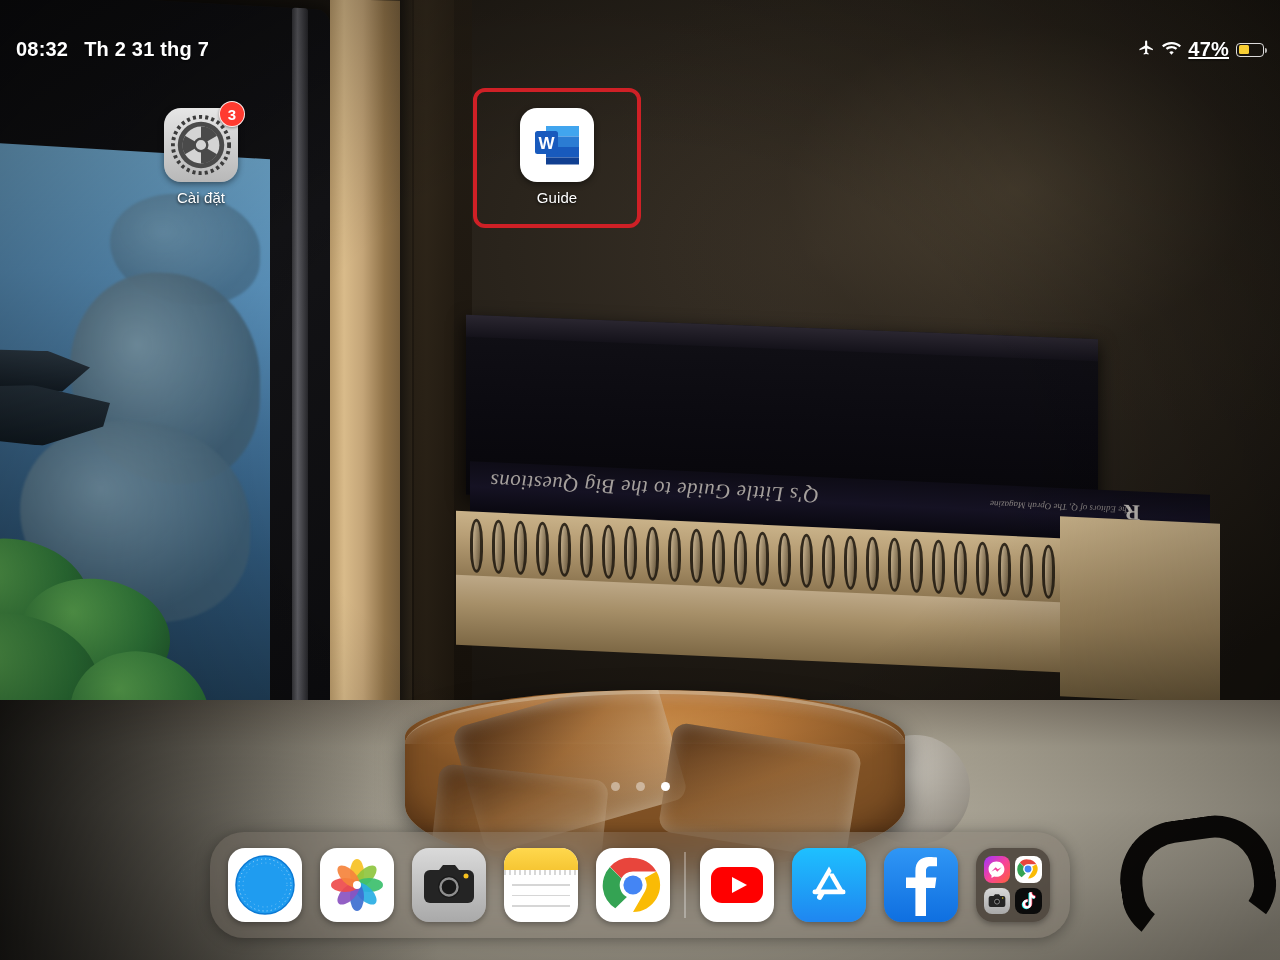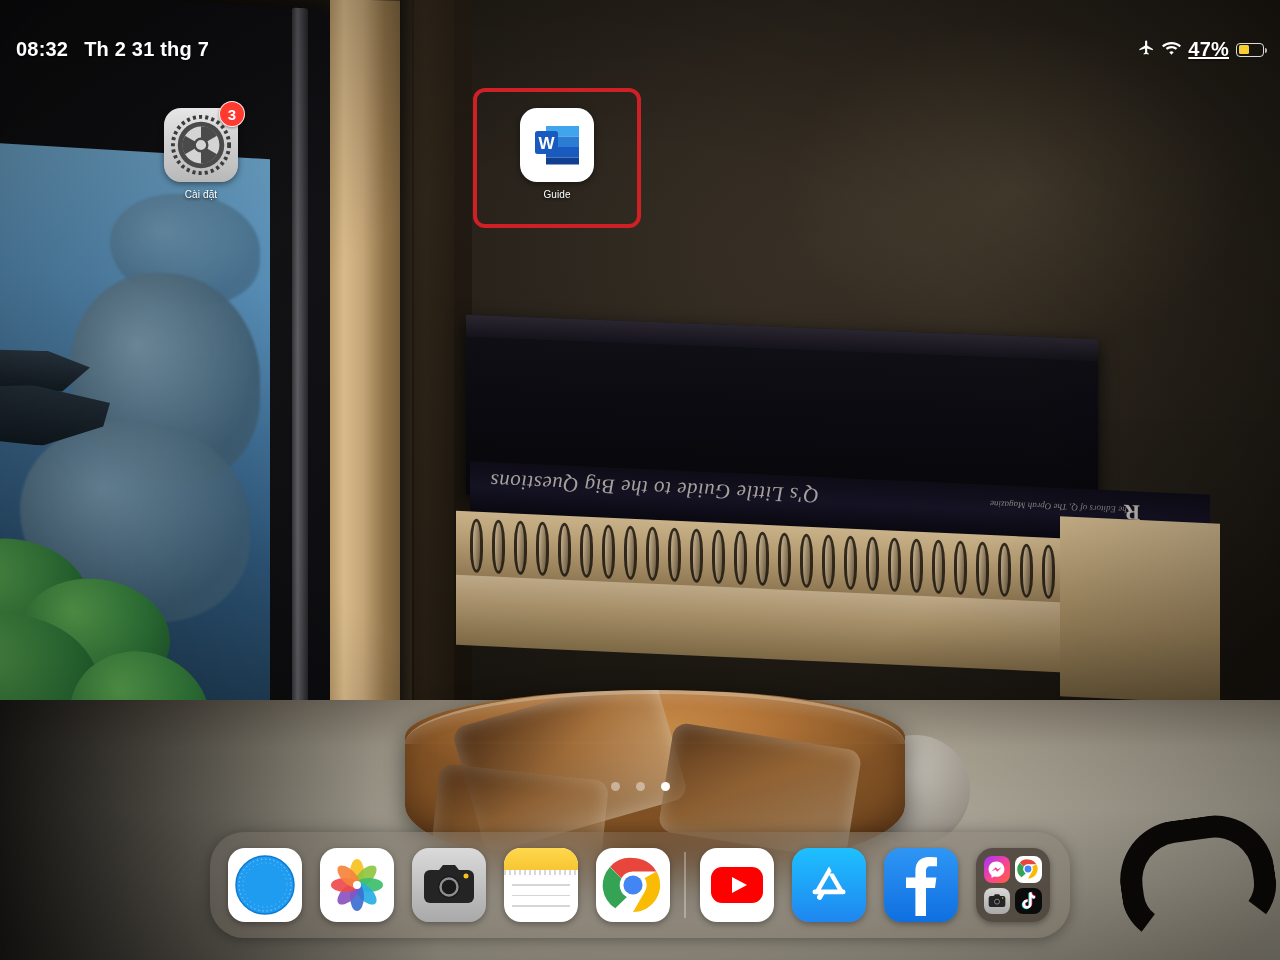--- a/index.html
+++ b/index.html
@@ -251,21 +251,21 @@
   .app {
     position:absolute; width:118px; display:flex; flex-direction:column;
     align-items:center; gap:7px;
   }
   .app-icon {
     width:74px; height:74px; border-radius:17px; position:relative;
     box-shadow:0 2px 6px rgba(0,0,0,.45);
     overflow:hidden;
   }
   .app-label {
-    font-size:10px; color:#fff; text-shadow:0 1px 3px rgba(0,0,0,.85);
+    font-size:15px; color:#fff; text-shadow:0 1px 3px rgba(0,0,0,.85);
     white-space:nowrap; letter-spacing:.1px;
   }
   .badge {
     position:absolute; right:-7px; top:-7px; min-width:26px; height:26px;
     background:#ff3b30; border-radius:13px; color:#fff; font-size:15px; font-weight:bold;
     display:flex; align-items:center; justify-content:center;
     border:1.5px solid rgba(255,255,255,.9); z-index:5; padding:0 5px;
     box-shadow:0 1px 3px rgba(0,0,0,.4);
   }
   .icon-wrap { position:relative; }

